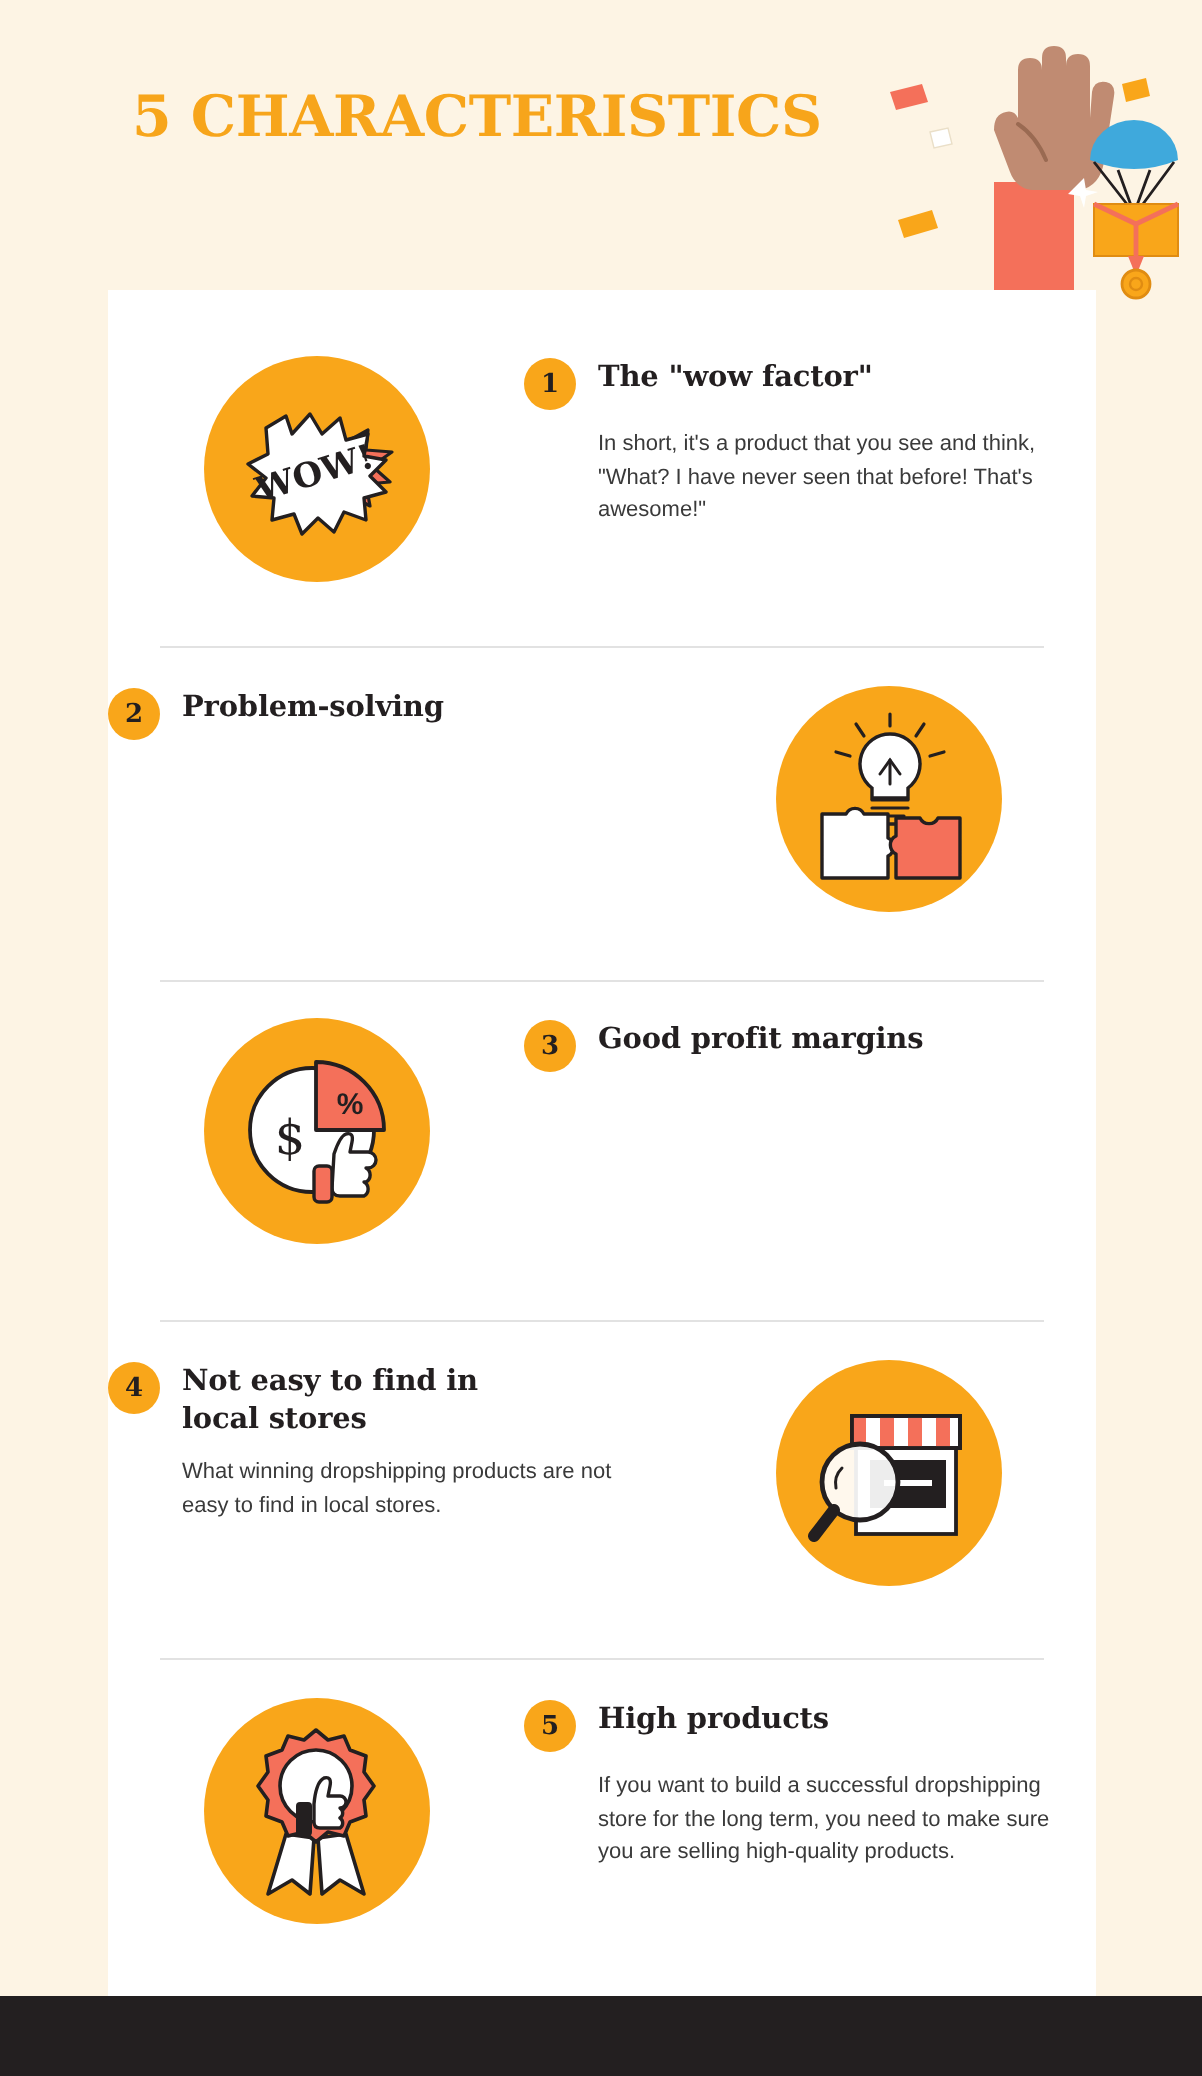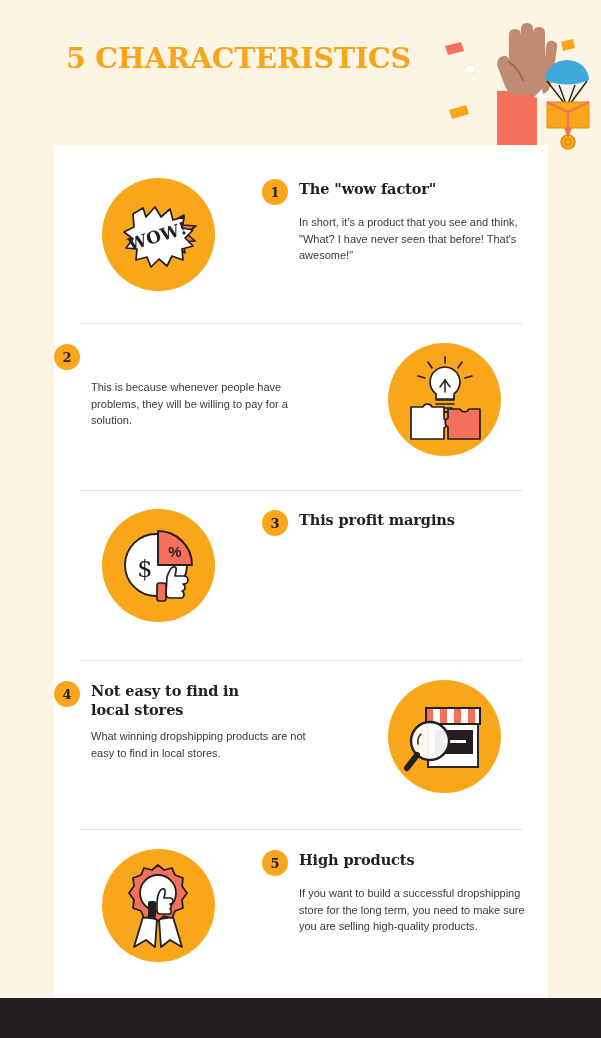--- a/index.html
+++ b/index.html
@@ -182,22 +182,22 @@
 
           <path d="M10 50 h12 a5 5 0 0 1 9 0 h12 v12 a5 5 0 0 1 0 9 v11 h-33 z" fill="#FFFFFF" stroke="#231F20" stroke-width="1.7" stroke-linejoin="round"></path>
 
           <path d="M47 57 v-5 h12 a5 5 0 0 0 9 0 h11 v30 h-32 v-12 a5 5 0 0 1 0 -9 z" fill="#F4705A" stroke="#231F20" stroke-width="1.7" stroke-linejoin="round"></path>
         </svg>
       </div>
     </div>
     <div class="text-cell">
       <div class="head-line">
         <div class="badge">2</div>
-      </div>
-      <div class="sec-body">This is because whenever people have problems, they will be willing to pay for a solution.</div>
+        <div class="sec-title">Problem-solving</div>
+      </div>
     </div>
   </div>
   <div class="divider" style="top:345px;"></div>
 
   <div class="row left-icon" style="top:364px;">
     <div class="icon-cell">
       <div class="icon-circle">
         <svg width="86" height="86" viewBox="0 0 86 86">
 
           <circle cx="41" cy="42" r="31" fill="#FFFFFF" stroke="#231F20" stroke-width="1.9"></circle>
@@ -208,21 +208,21 @@
           <text x="30" y="54" font-family="DejaVu Serif, serif" font-size="24" fill="#231F20" text-anchor="middle">$</text>
 
           <path d="M52 54 q3 -9 6 -10 q4 -1 3 4 l-1 5 h9 a4 4 0 0 1 0 8 h-1 a4 4 0 0 1 0 7 h-1 a4 4 0 0 1 0 7 h-12 q-4 0 -4 -4 z" fill="#FFFFFF" stroke="#231F20" stroke-width="1.7" stroke-linejoin="round"></path>
           <rect x="42" y="60" width="9" height="18" rx="2.5" fill="#F4705A" stroke="#231F20" stroke-width="1.7"></rect>
         </svg>
       </div>
     </div>
     <div class="text-cell">
       <div class="head-line">
         <div class="badge">3</div>
-        <div class="sec-title">This profit margins</div>
+        <div class="sec-title">Good profit margins</div>
       </div>
     </div>
   </div>
   <div class="divider" style="top:515px;"></div>
 
   <div class="row right-icon" style="top:535px;">
     <div class="icon-cell">
       <div class="icon-circle">
         <svg width="86" height="86" viewBox="0 0 86 86">
 

